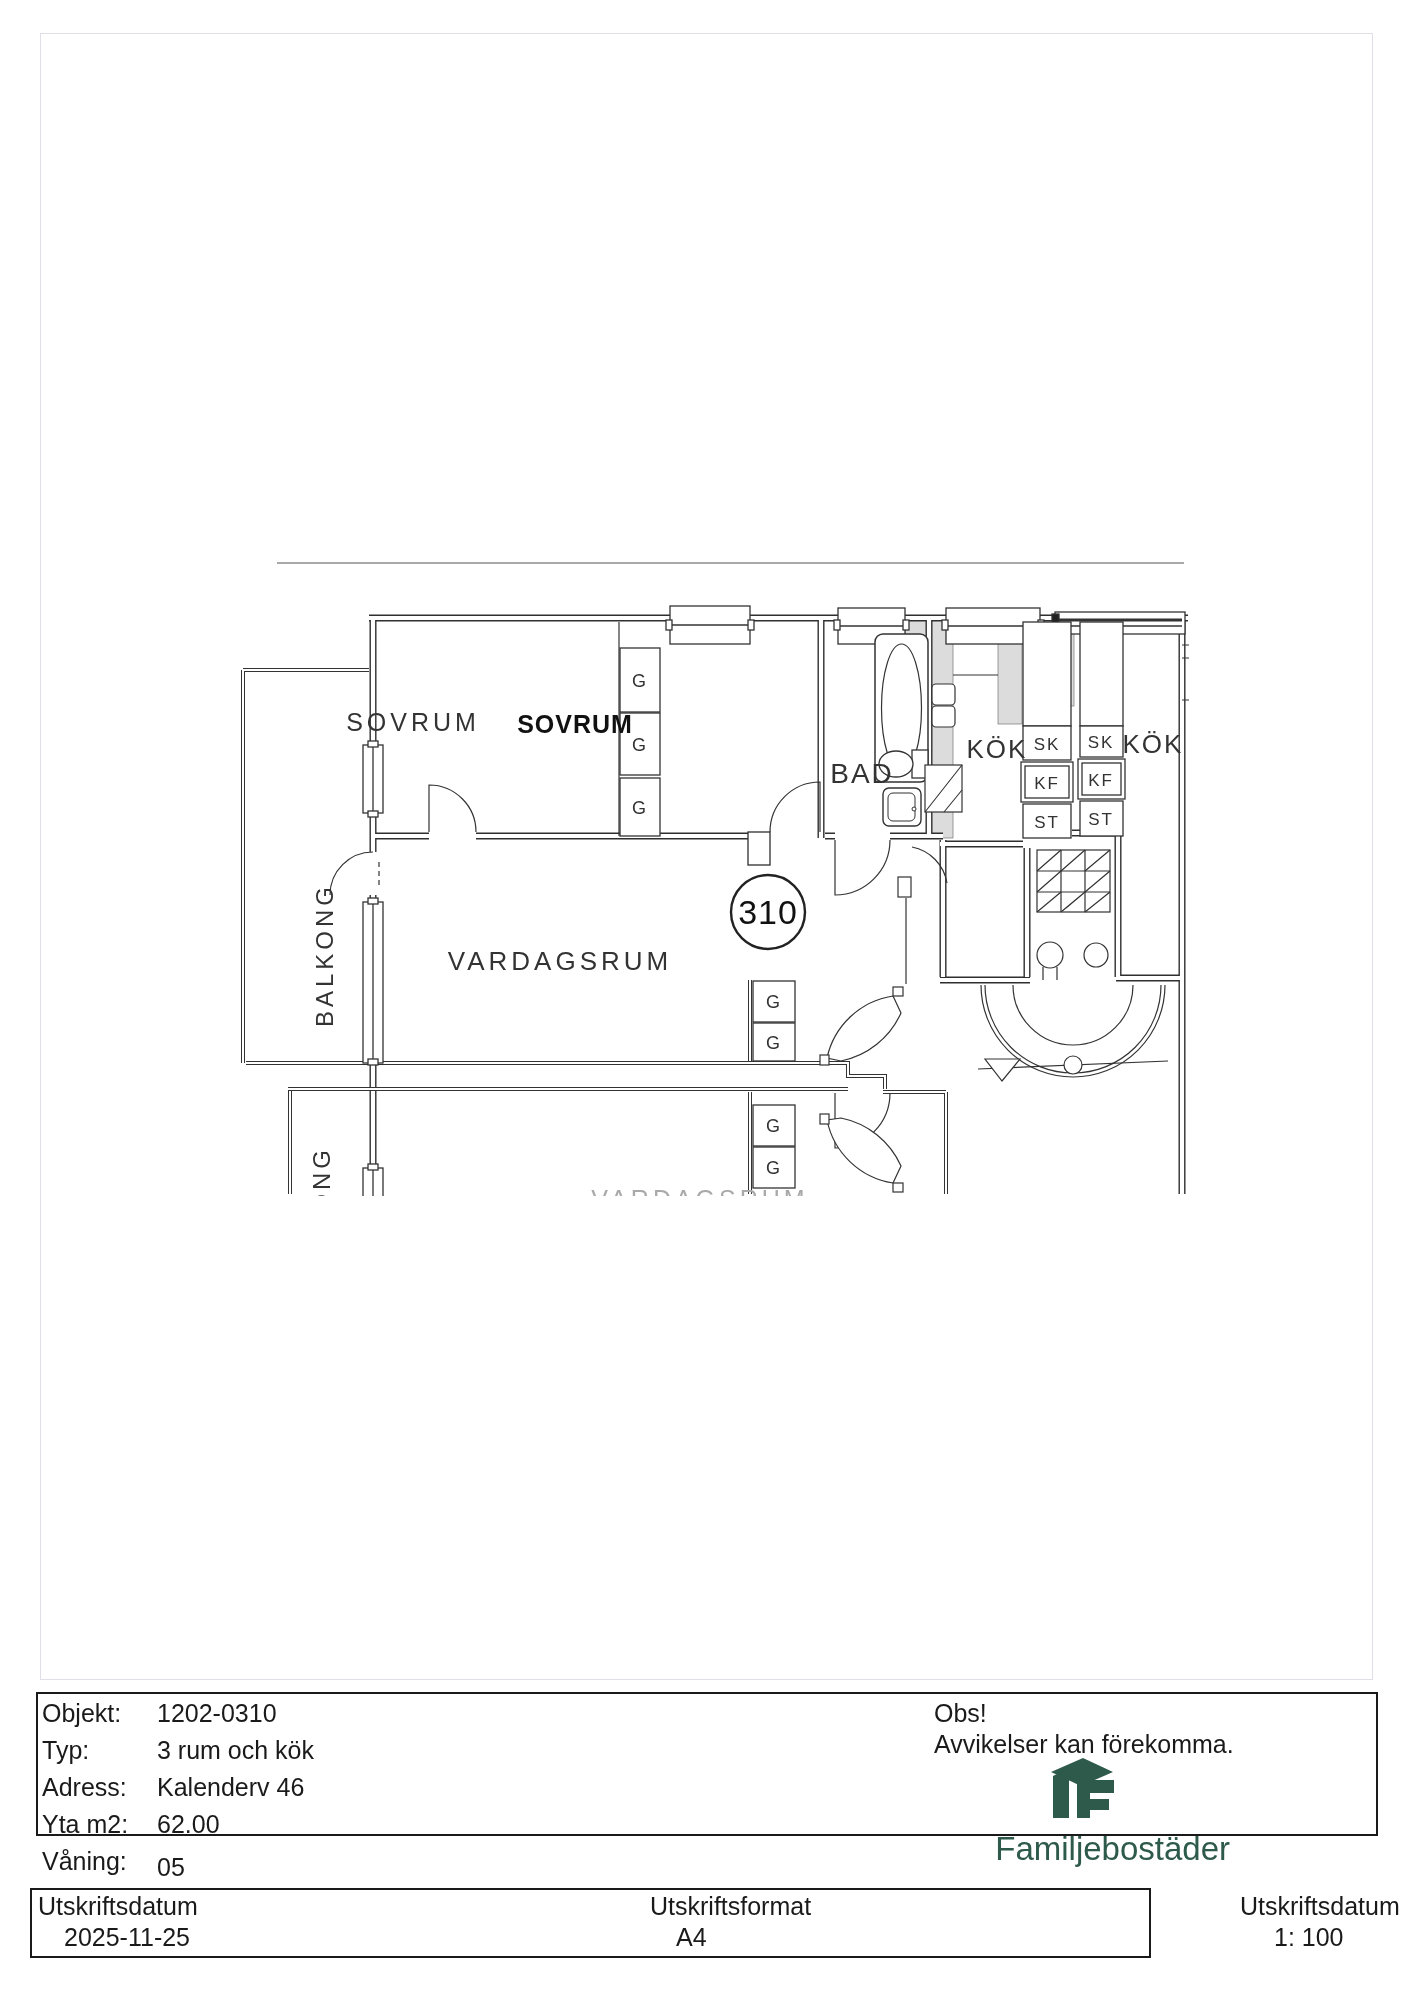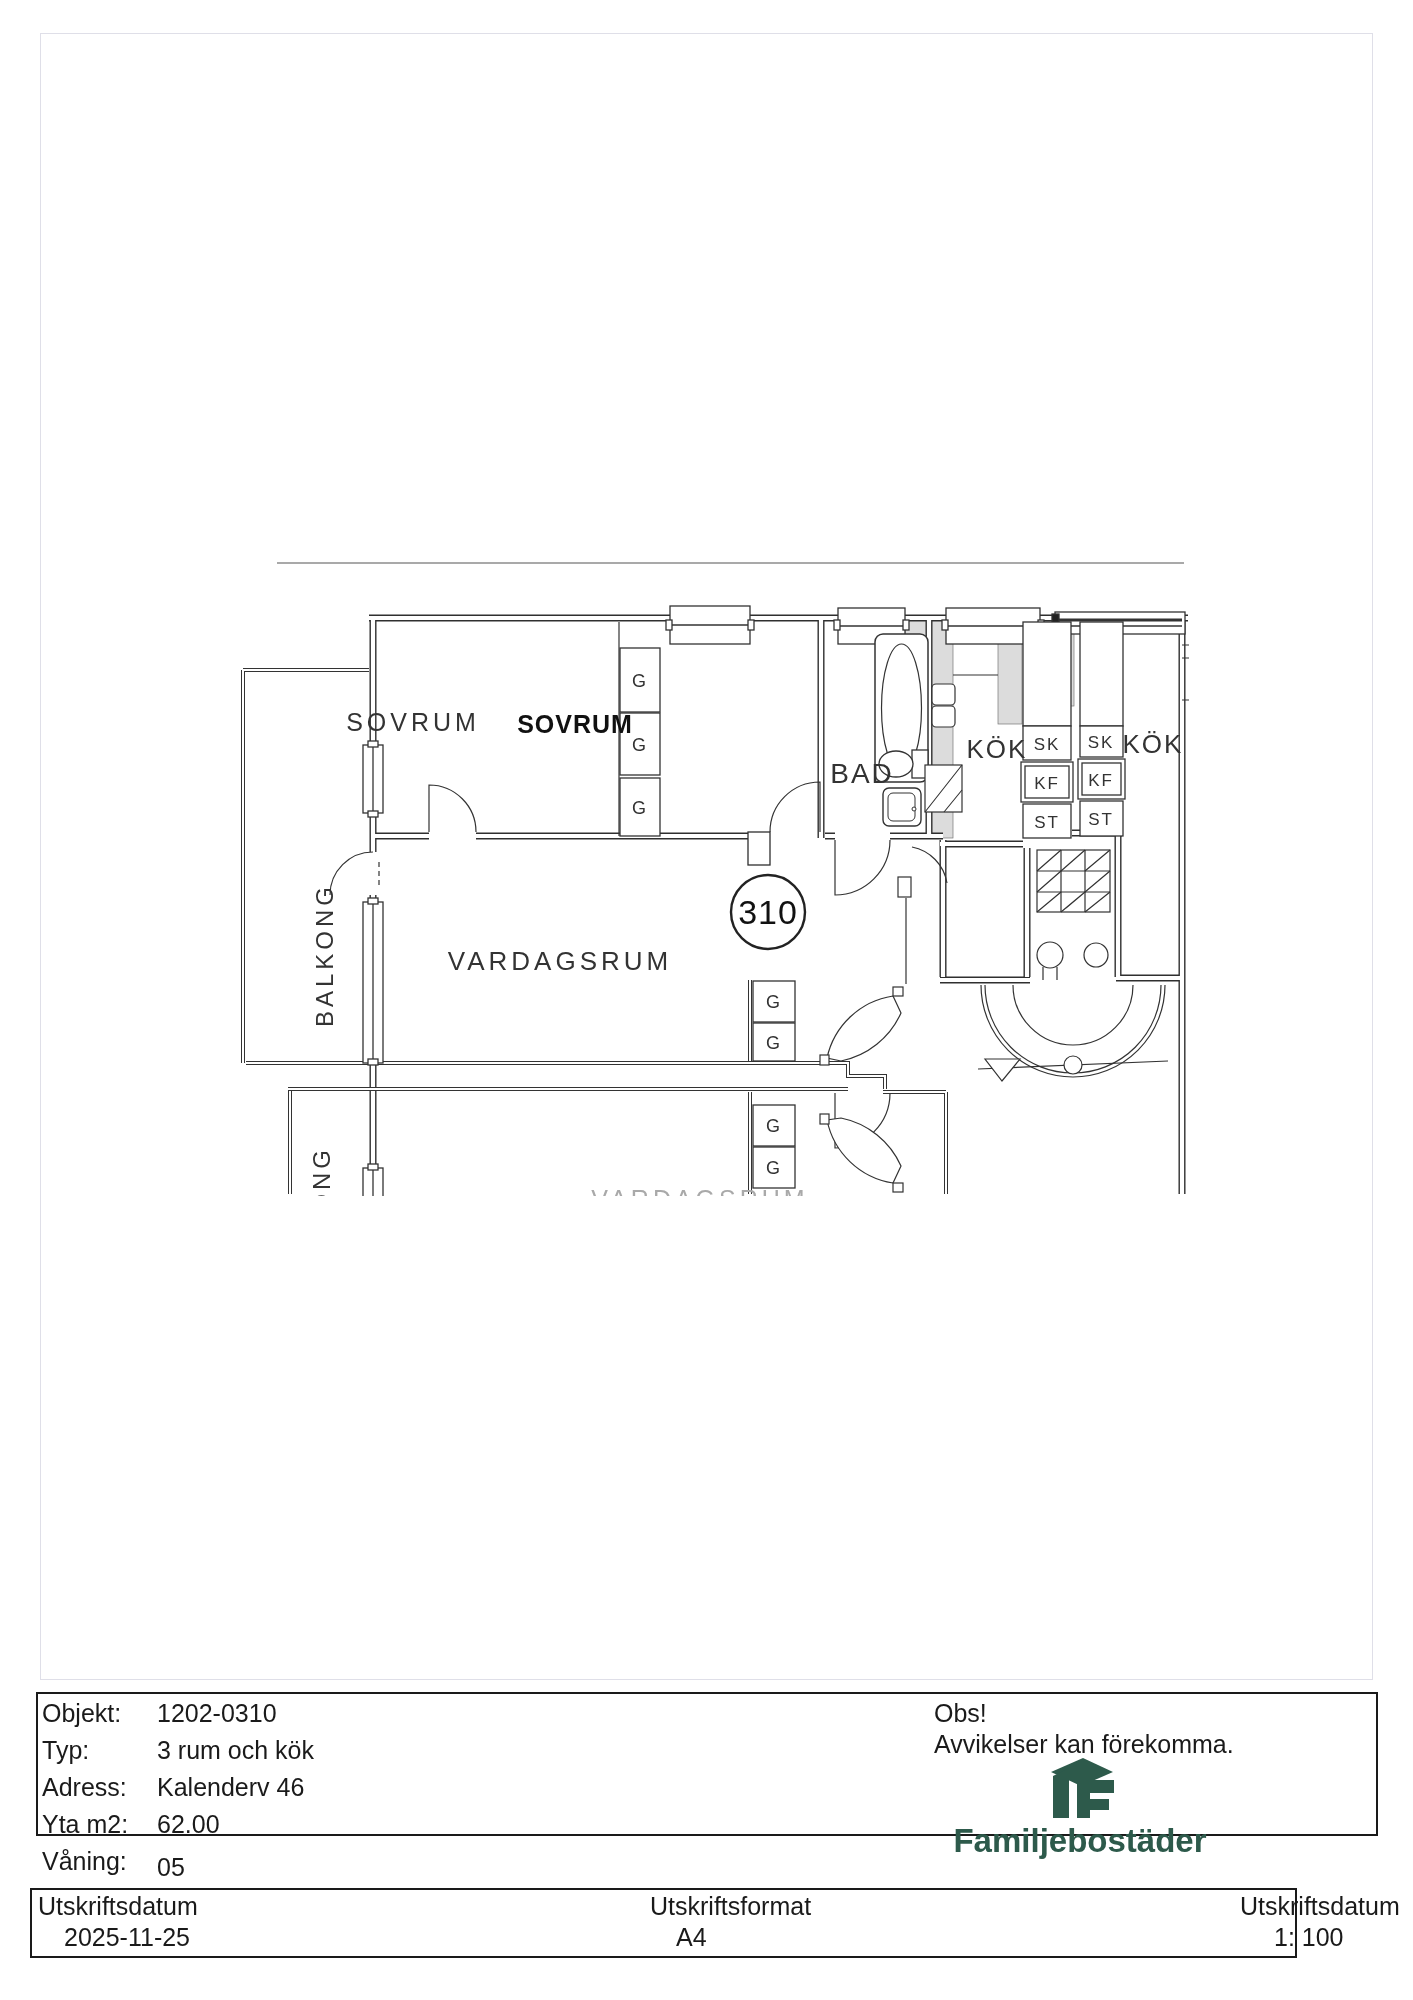--- a/index.html
+++ b/index.html
@@ -8,24 +8,24 @@
   .page-border{position:absolute;left:40px;top:33px;width:1331px;height:1645px;
        border:1px solid #dfdfe8;}
   .plan-wrap{position:absolute;left:230px;top:556px;width:960px;height:640px;}
   
   .info-box{position:absolute;left:36px;top:1692px;width:1342px;height:144px;
        border:2px solid #1a1a1a;box-sizing:border-box;font-size:25px;}
   .info-label{position:absolute;left:4px;white-space:nowrap;}
   .info-value{position:absolute;left:119px;white-space:nowrap;}
   .notice{position:absolute;left:896px;top:4px;line-height:31px;}
   .brand-logo{position:absolute;left:1009px;top:60px;width:70px;height:68px;}
-  .brand-word{position:absolute;left:892px;top:128px;width:300px;text-align:center;
-       font-size:33px;font-weight:bold;letter-spacing:0px;}
+  .brand-word{position:absolute;left:892px;top:136px;width:300px;text-align:right;
+       font-size:33px;font-weight:normal;letter-spacing:0px;}
   
-  .footer-box{position:absolute;left:30px;top:1888px;width:1267px;height:70px;
+  .footer-box{position:absolute;left:30px;top:1888px;width:1121px;height:70px;
        border:2px solid #1a1a1a;box-sizing:border-box;font-size:25px;}
   .fcol{position:absolute;top:2px;white-space:nowrap;}
   .fval{position:absolute;top:33px;white-space:nowrap;margin-left:26px;}
   svg text{font-family:"Liberation Sans",sans-serif;}
   .cad{fill:#333;letter-spacing:2px;}
   .cadw{fill:#333;letter-spacing:4px;}
   .mod{fill:#111;letter-spacing:1px;}
   .faint{fill:#a9a9a9;letter-spacing:4px;}
 </style>
 </head>

